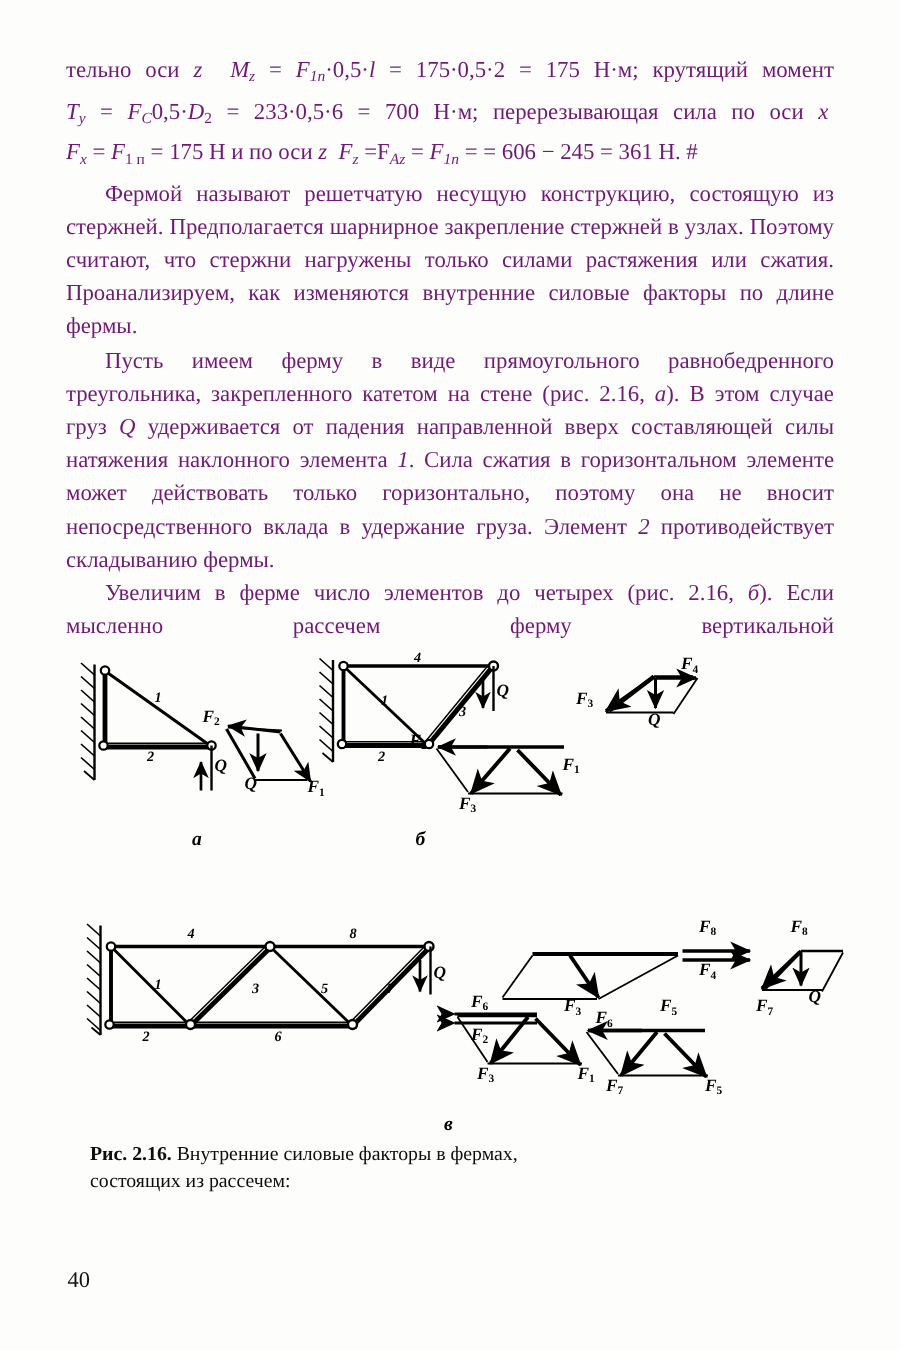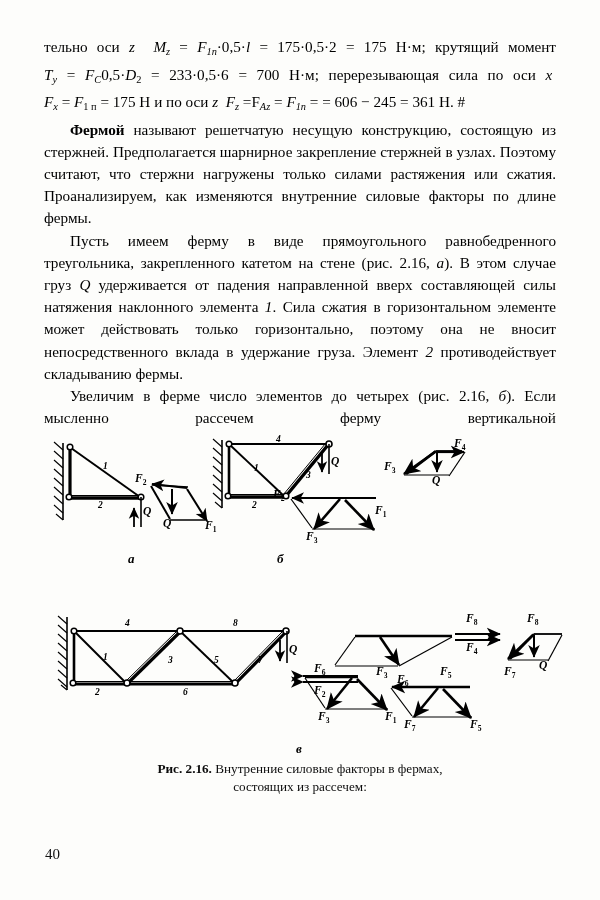--- a/index.html
+++ b/index.html
@@ -19,26 +19,26 @@
 
   
   .body-text {
     position: absolute;
     left: 44px;
     top: 36px;
     width: 512px;
     font-size: 15.2px;
     line-height: 22.2px;
     text-align: justify;
-    color: #000000;
+    color: #701a75;
   }
   .para { margin: 0 0 0 0; }
   .para.indent { text-indent: 26px; }
   .para + .para { margin-top: 0; }
-  .b { font-weight: bold; }
+  .b { font-weight: normal; }
   .i { font-style: italic; }
   .sub { font-size: 0.68em; vertical-align: -0.32em; font-style: italic; }
   .subr { font-size: 0.68em; vertical-align: -0.32em; font-style: normal; }
   .nowrap { white-space: nowrap; }
   .sp-just { text-align: justify; text-align-last: justify; }
 
   
   .figure {
     position: absolute;
     left: 0;
@@ -75,24 +75,23 @@
   .force-lbl .s {
     font-size: 0.66em;
     vertical-align: -0.34em;
     font-style: normal;
     font-weight: bold;
   }
 
   
   .caption {
     position: absolute;
-    left: 44px;
+    left: 60px;
     top: 760px;
     width: 512px;
-    text-align: center;
     font-size: 13.2px;
     line-height: 17.5px;
     color: #0d0d0d;
   }
   .caption .ttl { font-weight: bold; }
   .caption .line3 { font-size: 12.4px; }
   .caption .it { font-style: italic; }
 
   
   .pageno {

